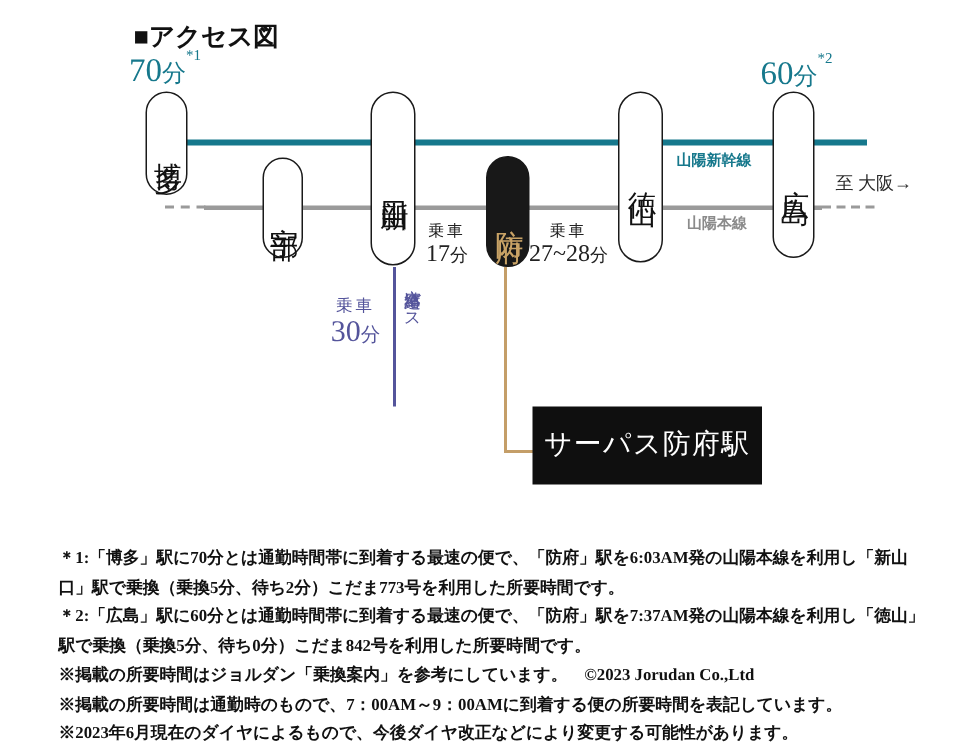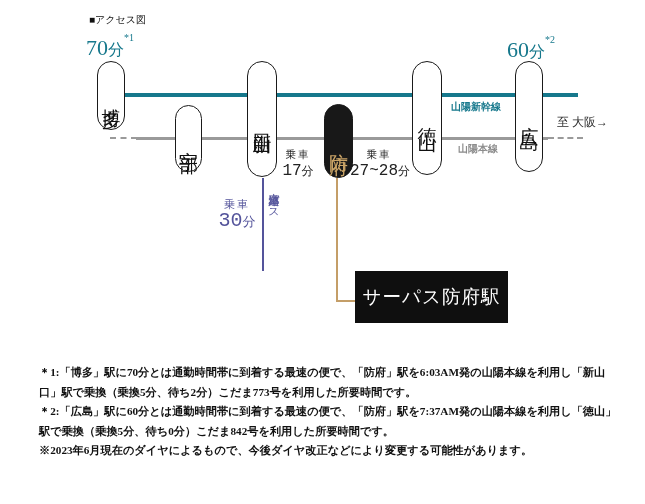--- a/index.html
+++ b/index.html
@@ -2,21 +2,21 @@
 <html lang="ja" style="--teal: #16788c; --gray-line: #9a9a9a; --purple: #54549b; --gold: #c49e68; --pill-dark: #181818; --pill-text-gold: #c9a366;"><head>
 <meta charset="utf-8">
 <style>
   html,body{margin:0;padding:0;background:#fff;}
   .stage{position:relative;width:645px;height:504px;background:#fff;overflow:hidden;
          font-family:"Liberation Serif","DejaVu Serif",serif;color:#1a1a1a;}
   .abs{position:absolute;}
 
   
   .access-title{left:89px;top:13px;font-family:"Liberation Sans","DejaVu Sans",sans-serif;
-                font-weight:normal;font-size:10px;color:#111;}
+                font-weight:bold;font-size:17px;color:#111;}
   .big-time{color:var(--teal,#16788c);white-space:nowrap;line-height:1;}
   .big-time .val{font-size:22px;}
   .big-time .unit{font-size:16px;}
   .big-time .note{font-size:10px;vertical-align:14px;}
   .time-left{left:86px;top:33px;}
   .time-right{left:507px;top:35px;}
 
   
   .rail-teal{left:104px;top:93px;width:474px;height:4px;background:var(--teal,#16788c);}
   .rail-gray{left:136px;top:137px;width:412px;height:2.5px;background:var(--gray-line,#9a9a9a);}
@@ -40,21 +40,21 @@
   .st-hakata{left:97px;top:61px;width:28px;height:69px;}
   .st-ube{left:175px;top:105px;width:27px;height:67px;}
   .st-shinyamaguchi{left:247px;top:61px;width:30px;height:116px;letter-spacing:1px;}
   .st-hofu{left:324px;top:104px;width:29px;height:74px;}
   .st-tokuyama{left:412px;top:61px;width:30px;height:114px;letter-spacing:6px;}
   .st-hiroshima{left:515px;top:61px;width:28px;height:111px;letter-spacing:6px;}
 
   
   .ride{text-align:center;color:#222;line-height:1.1;white-space:nowrap;}
   .ride .prefix{display:block;font-size:10.5px;letter-spacing:2px;}
-  .ride .val{font-size:16px;font-family:Liberation Mono, monospace;}
+  .ride .val{font-size:16px;}
   .ride .unit{font-size:12px;}
   .ride17{left:276px;top:149px;width:44px;}
   .ride27{left:350px;top:149px;width:58px;}
   .ride30{left:213px;top:198px;width:48px;color:var(--purple,#54549b);}
   .ride30 .prefix{font-size:11px;}
   .ride30 .val{font-size:20px;}
   .ride30 .unit{font-size:13px;}
 
   
   .bus-line{left:262px;top:178px;width:2px;height:93px;background:var(--purple,#54549b);}
@@ -140,16 +140,18 @@
   <div class="abs gold-hline"></div>
 
 
   <div class="abs property-box">
     <span>サーパス防府駅</span>
   </div>
 
   <div class="abs footnotes">
     <p>＊1:「博多」駅に70分とは通勤時間帯に到着する最速の便で、「防府」駅を6:03AM発の山陽本線を利用し「新山口」駅で乗換（乗換5分、待ち2分）こだま773号を利用した所要時間です。</p>
     <p>＊2:「広島」駅に60分とは通勤時間帯に到着する最速の便で、「防府」駅を7:37AM発の山陽本線を利用し「徳山」駅で乗換（乗換5分、待ち0分）こだま842号を利用した所要時間です。</p>
+    <p>※掲載の所要時間はジョルダン「乗換案内」を参考にしています。　©2023 Jorudan Co.,Ltd</p>
+    <p>※掲載の所要時間は通勤時のもので、7：00AM～9：00AMに到着する便の所要時間を表記しています。</p>
     <p>※2023年6月現在のダイヤによるもので、今後ダイヤ改正などにより変更する可能性があります。</p>
   </div>
 
 </div>
 
 </body></html>

